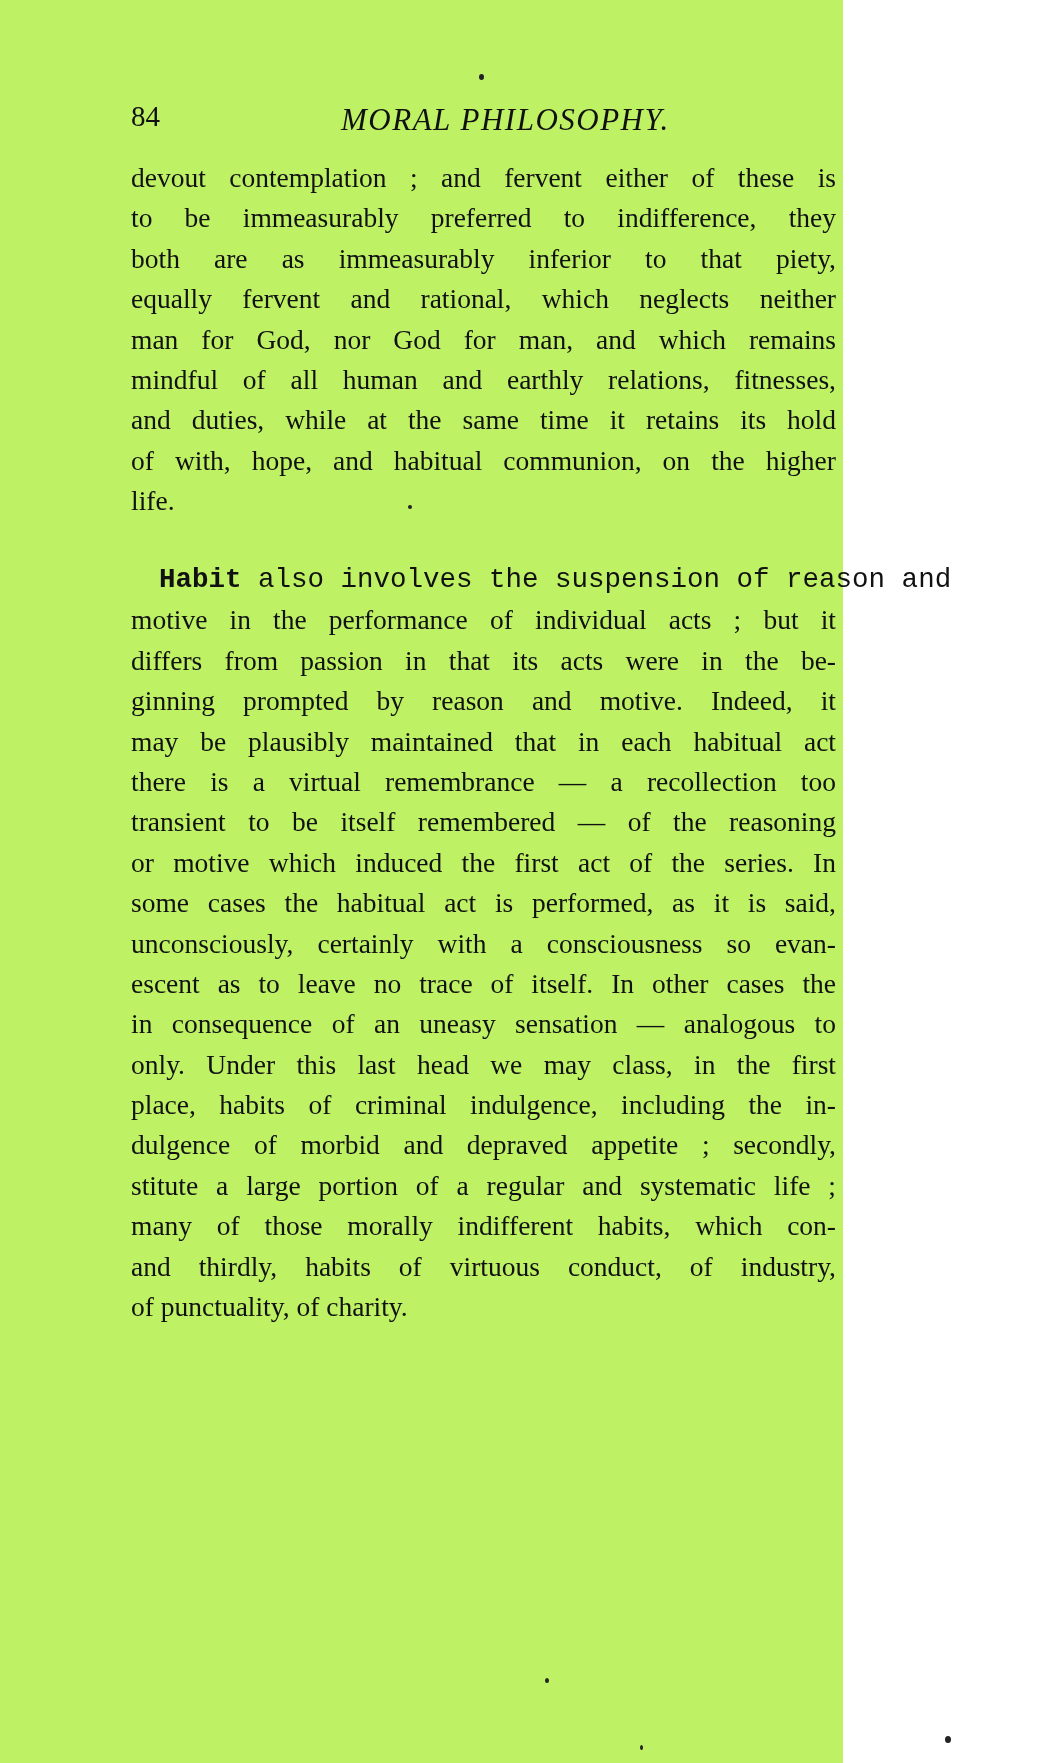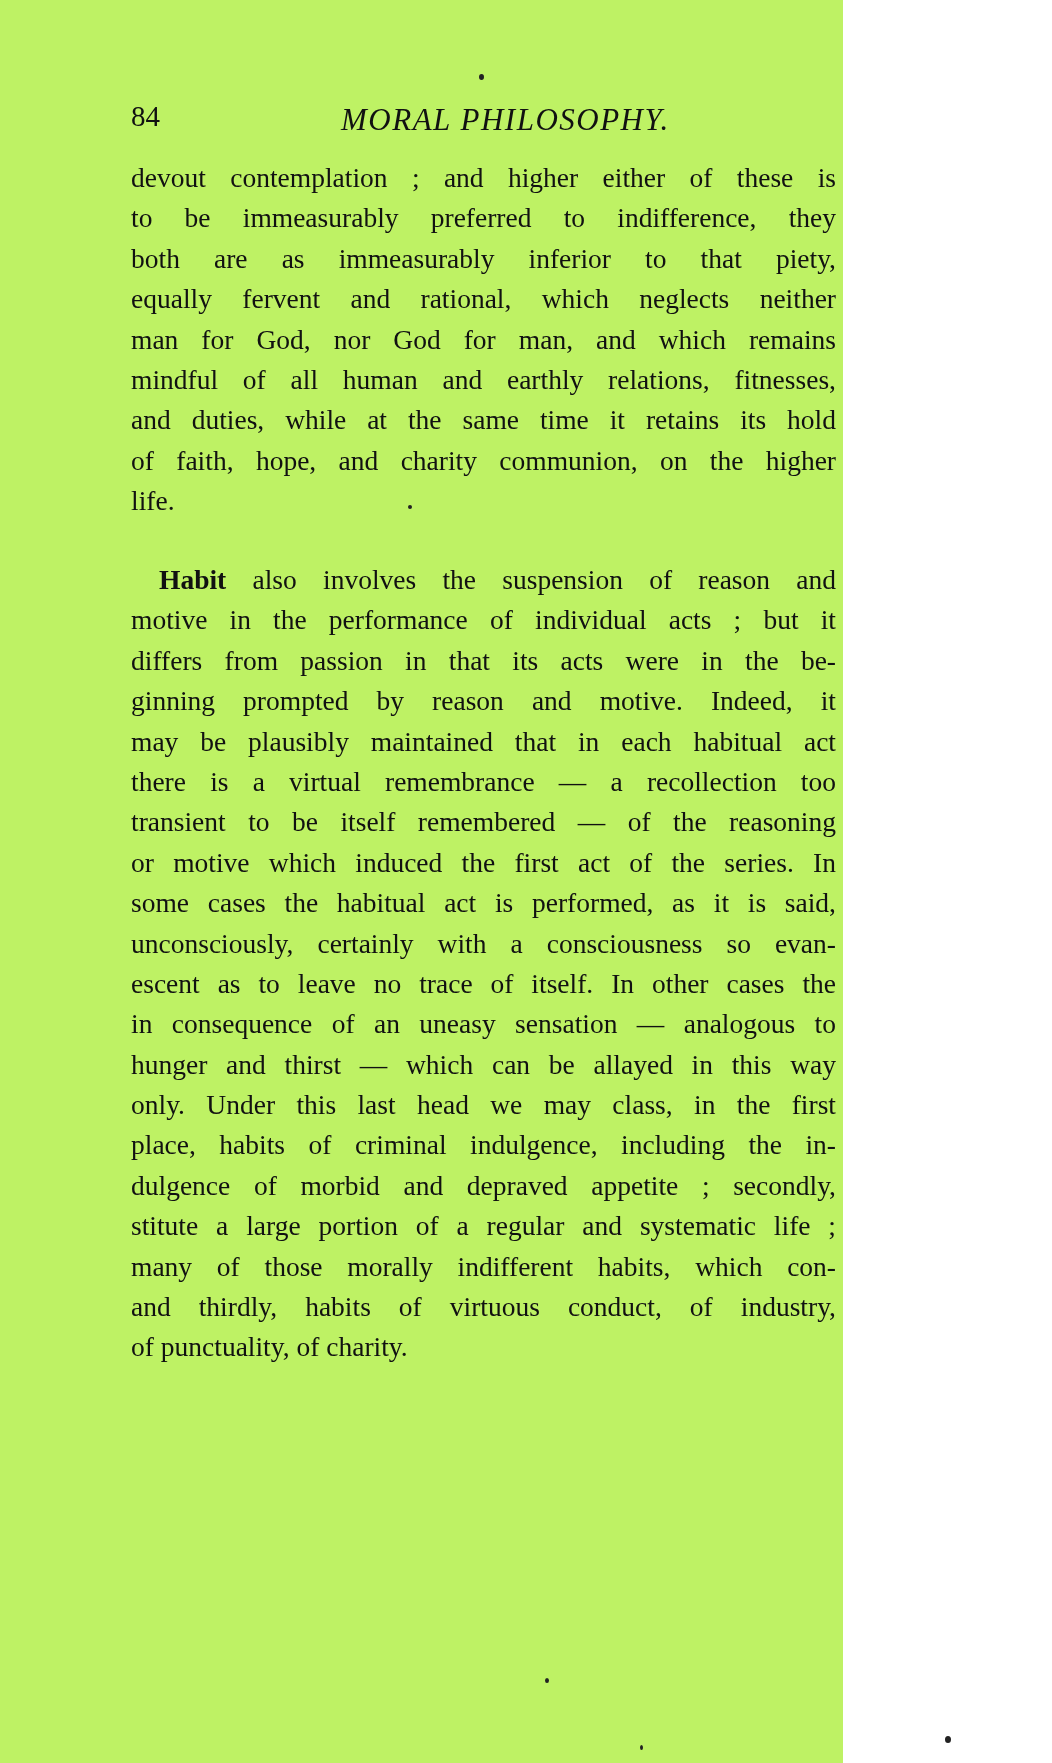--- a/index.html
+++ b/index.html
@@ -8,60 +8,59 @@
   .header { position: absolute; left: 131px; top: 100px; width: 705px; height: 40px;
     font-family: "Liberation Serif", "DejaVu Serif", serif; color: #111; }
   .page-number { position: absolute; left: 0; top: 0; font-size: 29px; }
   .running-head { position: absolute; left: 210px; top: 2px; font-size: 31px; font-style: italic; letter-spacing: 1.5px; }
   .body-text { position: absolute; left: 131px; width: 705px;
     font-family: "Liberation Serif", "DejaVu Serif", serif; font-size: 27.5px; line-height: 40.4px; color: #111; }
   .line { display: block; white-space: nowrap; text-align: justify; text-align-last: justify; height: 40.4px; }
   .line.last { text-align-last: left; }
   .p1 { top: 158px; }
   .p2 { top: 560px; }
-  .p2 .first { padding-left: 28px; }
+  .p2 .first { padding-left: 28px; font-family: Liberation Mono, monospace; }
   .bold { font-weight: bold; }
   .speck { position: absolute; background: #222; border-radius: 50%; }
 </style>
 </head>
 <body>
 
 <div class="page">
 
   <div class="header">
     <span class="page-number">84</span>
     <span class="running-head">MORAL PHILOSOPHY.</span>
   </div>
 
   <div class="body-text p1">
-    <span class="line">devout contemplation ; and higher either of these is</span>
+    <span class="line">devout contemplation ; and fervent either of these is</span>
     <span class="line">to be immeasurably preferred to indifference, they</span>
     <span class="line">both are as immeasurably inferior to that piety,</span>
     <span class="line">equally fervent and rational, which neglects neither</span>
     <span class="line">man for God, nor God for man, and which remains</span>
     <span class="line">mindful of all human and earthly relations, fitnesses,</span>
     <span class="line">and duties, while at the same time it retains its hold</span>
-    <span class="line">of faith, hope, and charity communion, on the higher</span>
+    <span class="line">of with, hope, and habitual communion, on the higher</span>
     <span class="line last">life.</span>
   </div>
 
   <div class="body-text p2">
     <span class="line first"><span class="bold">Habit</span><span> also involves the suspension of reason and</span></span>
     <span class="line">motive in the performance of individual acts ; but it</span>
     <span class="line">differs from passion in that its acts were in the be-</span>
     <span class="line">ginning prompted by reason and motive.  Indeed, it</span>
     <span class="line">may be plausibly maintained that in each habitual act</span>
     <span class="line">there is a virtual remembrance — a recollection too</span>
     <span class="line">transient to be itself remembered — of the reasoning</span>
     <span class="line">or motive which induced the first act of the series.  In</span>
     <span class="line">some cases the habitual act is performed, as it is said,</span>
     <span class="line">unconsciously, certainly with a consciousness so evan-</span>
     <span class="line">escent as to leave no trace of itself.  In other cases the</span>
     <span class="line">in consequence of an uneasy sensation — analogous to</span>
-    <span class="line">hunger and thirst — which can be allayed in this way</span>
     <span class="line">only.  Under this last head we may class, in the first</span>
     <span class="line">place, habits of criminal indulgence, including the in-</span>
     <span class="line">dulgence of morbid and depraved appetite ; secondly,</span>
     <span class="line">stitute a large portion of a regular and systematic life ;</span>
     <span class="line">many of those morally indifferent habits, which con-</span>
     <span class="line">and thirdly, habits of virtuous conduct, of industry,</span>
     <span class="line last">of punctuality, of charity.</span>
   </div>
 
   <span class="speck" style="left:479px;top:74px;width:5px;height:6px;"></span>

